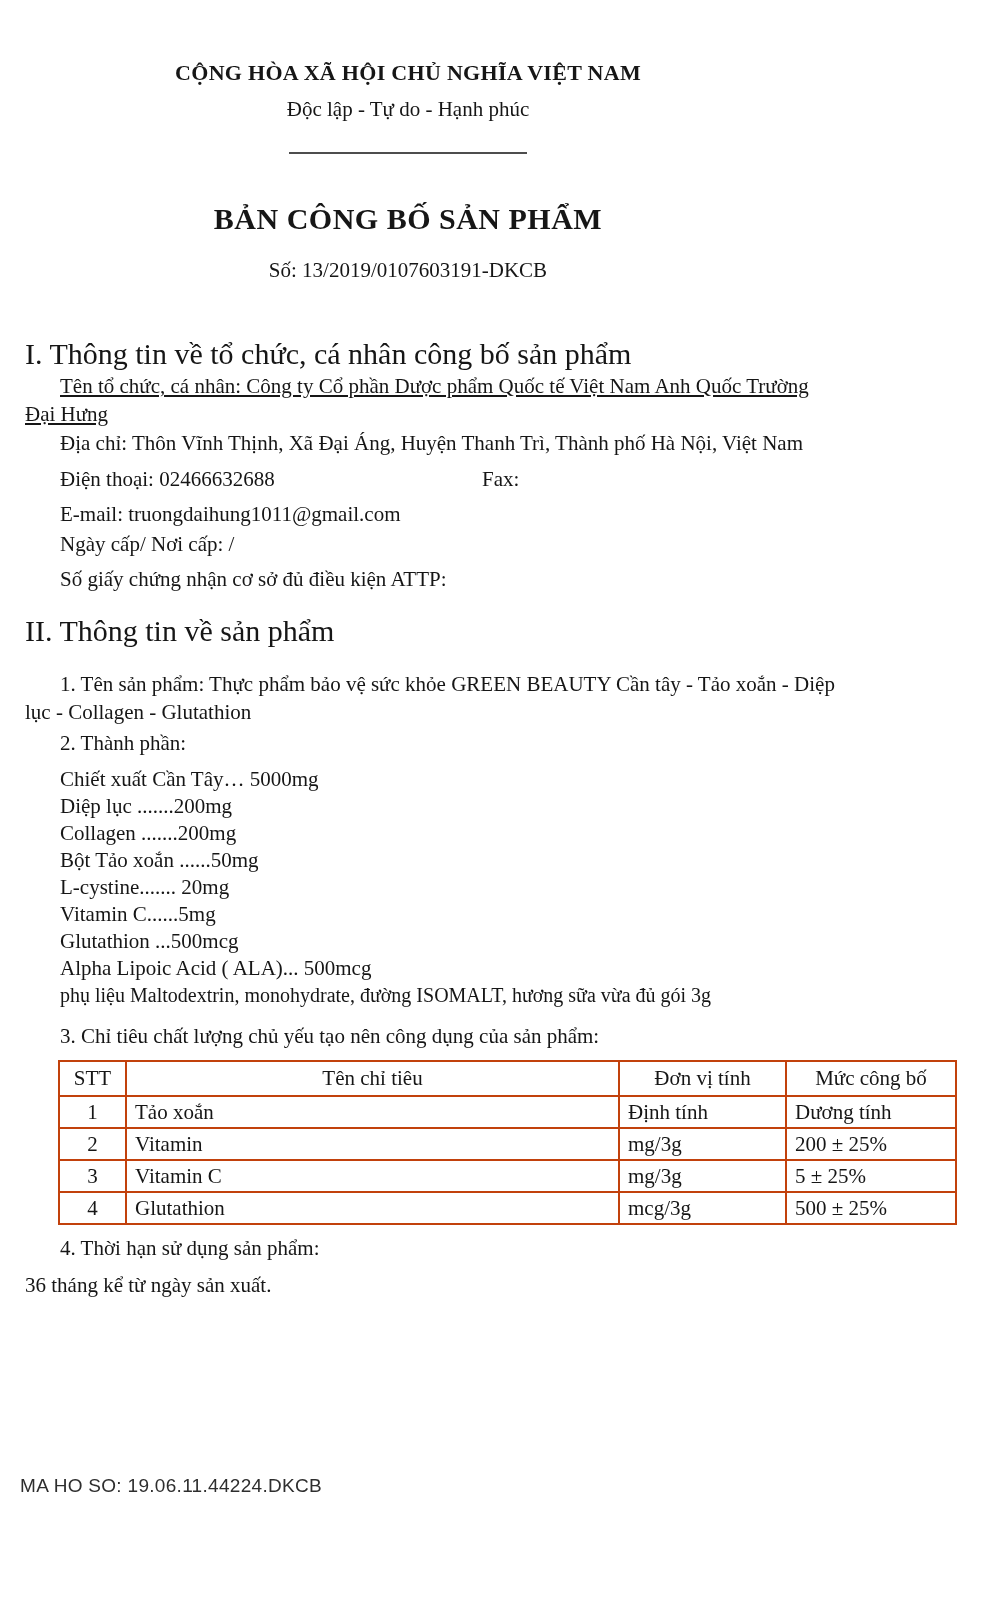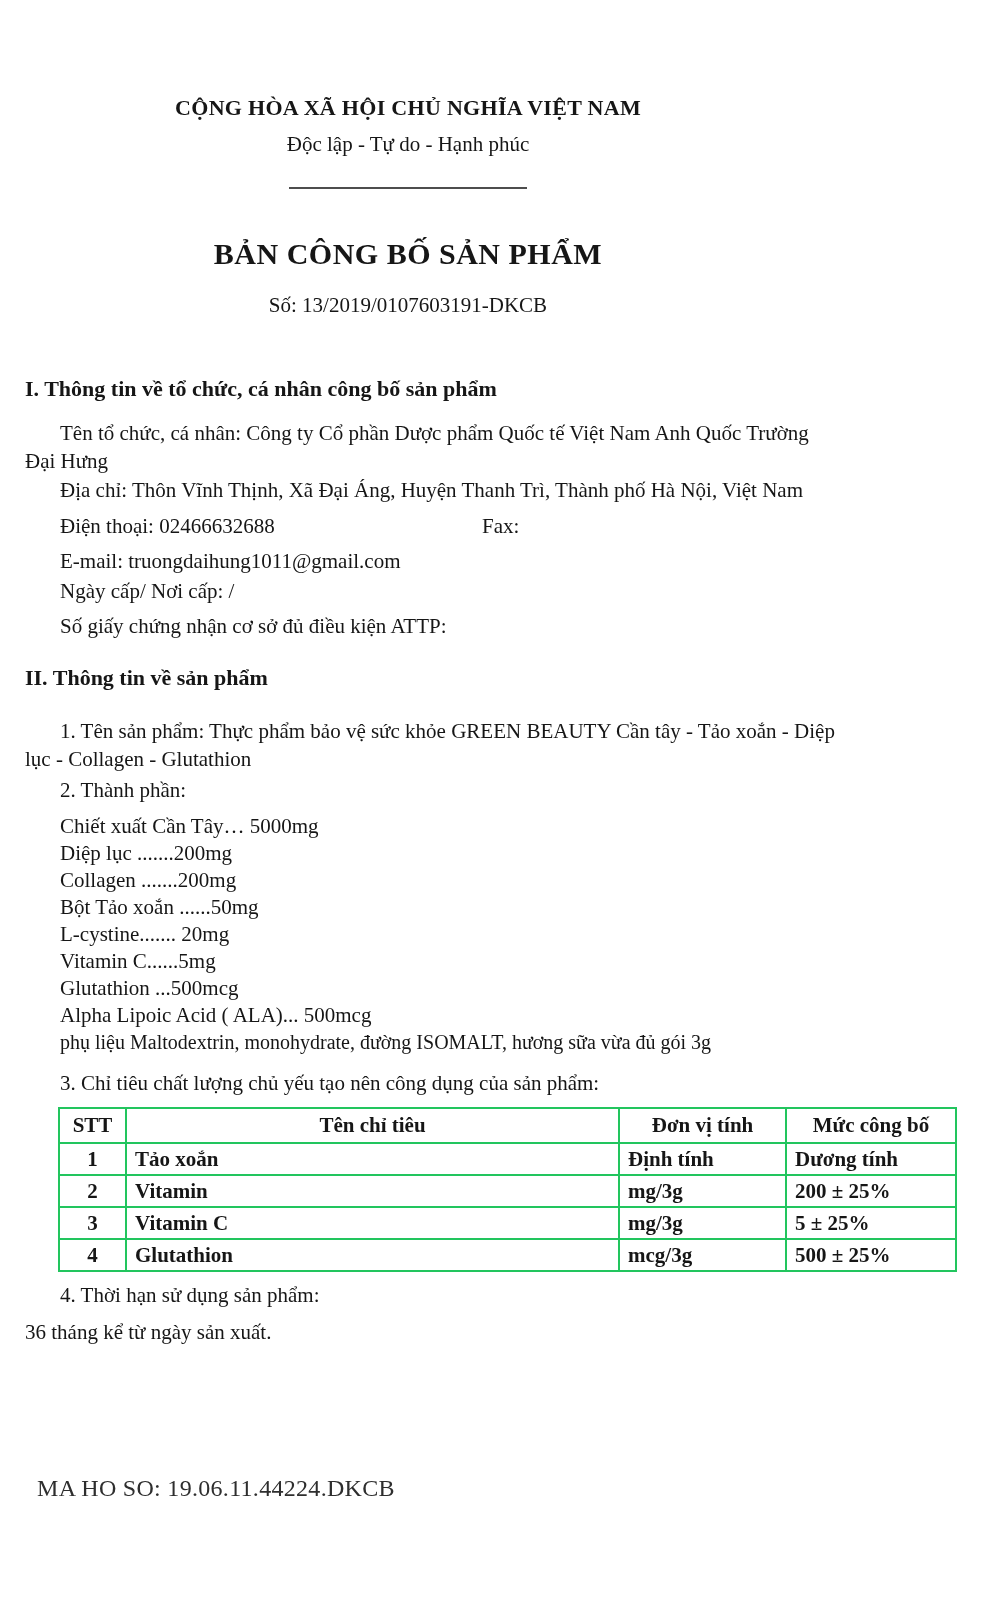--- a/index.html
+++ b/index.html
@@ -7,80 +7,80 @@
     width: 1000px; height: 1621px;
     background: #ffffff;
     color: #161616;
     font-family: "Liberation Serif", "DejaVu Serif", serif;
     overflow: hidden;
   }
   .page {
     position: relative;
     box-sizing: border-box;
     width: 876px; height: 1621px;
-    padding: 95px 40px 0 25px;
+    padding: 60px 40px 0 25px;
   }
   
   .head-block { text-align: center; margin-right: 45px; }
   .nat-line1 { font-size: 22px; font-weight: bold; line-height: 26px; letter-spacing: 0.3px; }
   .nat-line2 { font-size: 21px; line-height: 26px; margin-top: 10px; }
   .head-rule { width: 238px; height: 2px; background: #4d4d4d; margin: 30px auto 0 auto; }
   .doc-title { font-size: 30px; font-weight: bold; line-height: 34px; margin-top: 48px; letter-spacing: 0.5px; }
   .doc-number { font-size: 21px; line-height: 26px; margin-top: 21px; }
 
-  .sec-heading { font-size: 22px; font-weight: bold; line-height: 28px; }
+  .sec-heading { font-size: 30px; font-weight: normal; line-height: 28px; }
   .sec1-heading { margin-top: 57px; }
   .sec2-heading { margin-top: 24px; }
 
   .body-line { font-size: 21px; line-height: 28px; margin: 0; }
   .indent { text-indent: 35px; }
   .mt-1 { margin-top: 1px; }
   .mt-2 { margin-top: 2px; }
   .mt-3 { margin-top: 3px; }
   .mt-7 { margin-top: 7px; }
   .mt-8 { margin-top: 8px; }
   .mt-9 { margin-top: 9px; }
-  .mt-12 { margin-top: 16px; }
+  .mt-12 { margin-top: 4px; text-decoration: underline; }
   .mt-13 { margin-top: 13px; }
   .mt-14 { margin-top: 14px; }
   .mt-25 { margin-top: 25px; }
 
   .phone-line { position: relative; }
   .fax-label { position: absolute; left: 422px; top: 0; }
 
   .ingredients { margin-top: 9px; padding-left: 35px; }
   .ingredient-line { font-size: 21px; line-height: 27px; }
   .excipients-line { font-size: 20px; line-height: 27px; }
 
   table.quality {
     border-collapse: collapse;
     margin: 10px 0 0 33px;
     width: 897px;
     table-layout: fixed;
     font-size: 21px;
   }
   table.quality th, table.quality td {
-    border: 2px solid #22c55e;
-    font-weight: bold;
+    border: 2px solid #c2410c;
+    font-weight: normal;
     padding: 0 8px;
     overflow: hidden;
     white-space: nowrap;
   }
   table.quality th { height: 33px; text-align: center; padding: 0 4px; }
   table.quality td { height: 30px; text-align: left; }
   table.quality td.c { text-align: center; }
   col.col-stt  { width: 67px; }
   col.col-name { width: 493px; }
   col.col-unit { width: 167px; }
   col.col-level{ width: 170px; }
 
   .footer-code {
     position: absolute; left: 20px; top: 1475px;
-    font-family: Liberation Serif, serif;
-    font-size: 24px; color: #2e2e2e; letter-spacing: 0.3px; margin-left: 17px;
+    font-family: Liberation Sans, sans-serif;
+    font-size: 19px; color: #2e2e2e; letter-spacing: 0.3px;
   }
 </style>
 </head>
 <body>
 
 <div class="page">
 
   <div class="head-block">
     <div class="nat-line1">CỘNG HÒA XÃ HỘI CHỦ NGHĨA VIỆT NAM</div>
     <div class="nat-line2">Độc lập - Tự do - Hạnh phúc</div>

